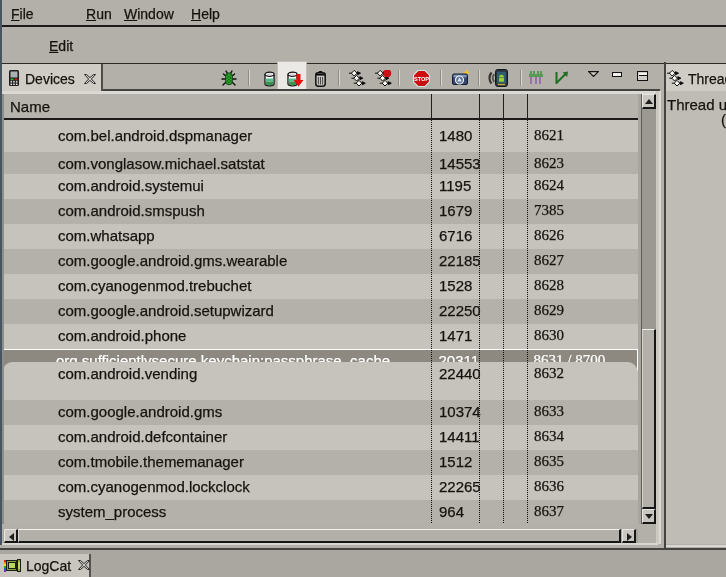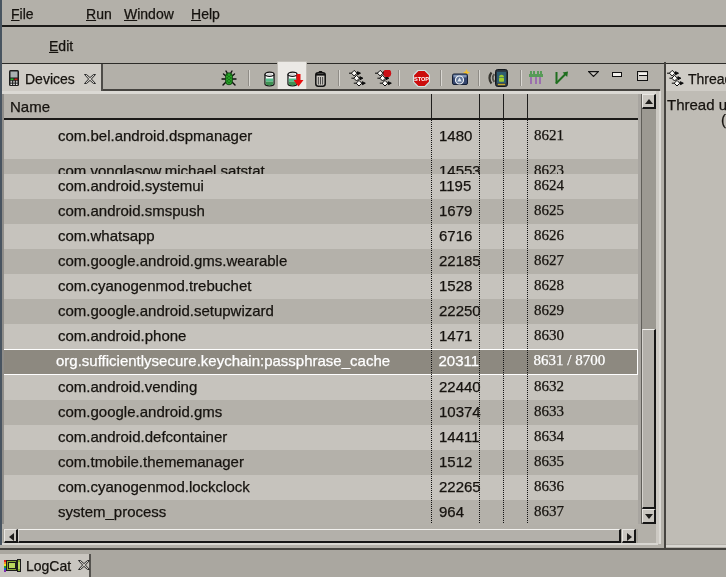--- a/index.html
+++ b/index.html
@@ -203,34 +203,34 @@
 <div class="a" style="left:526.5px;top:93.5px;width:1.2px;height:25px;background:#1f1e1c;"></div>
 <div class="a" style="left:2px;top:118px;width:636px;height:2px;background:#1b1a18;"></div>
 
 <div class="a" style="left:2px;top:120px;width:636px;height:404px;background:#c6c3bd;" id="body"></div>
 
 <div class="row rl" style="top:124px;">
     <span class="rname">com.bel.android.dspmanager</span>
     <span class="rpid">1480</span>
     <span class="rport">8621</span>
   </div>
-<div class="row rd" style="top:159px;">
+<div class="row rd" style="top:152px;">
     <span class="rname">com.vonglasow.michael.satstat</span>
     <span class="rpid">14553</span>
     <span class="rport">8623</span>
   </div>
 <div class="row rl" style="top:174px;">
     <span class="rname">com.android.systemui</span>
     <span class="rpid">1195</span>
     <span class="rport">8624</span>
   </div>
 <div class="row rd" style="top:199px;">
     <span class="rname">com.android.smspush</span>
     <span class="rpid">1679</span>
-    <span class="rport">8625</span>
+    <span class="rport">7385</span>
   </div>
 <div class="row rl" style="top:224px;">
     <span class="rname">com.whatsapp</span>
     <span class="rpid">6716</span>
     <span class="rport">8626</span>
   </div>
 <div class="row rd" style="top:249px;">
     <span class="rname">com.google.android.gms.wearable</span>
     <span class="rpid">22185</span>
     <span class="rport">8627</span>
@@ -248,21 +248,21 @@
 <div class="row rl" style="top:324px;border-radius:8px;">
     <span class="rname">com.android.phone</span>
     <span class="rpid">1471</span>
     <span class="rport">8630</span>
   </div>
 <div class="row" style="top:349px;height:26px;background:#8d8980;border:1.5px solid #fff;box-sizing:border-box;" id="selrow">
   <span class="rname" style="color:#fff;-webkit-text-stroke:0.25px #fff;left:53px;top:2px;">org.sufficientlysecure.keychain:passphrase_cache</span>
   <span class="rpid" style="color:#fff;-webkit-text-stroke:0.25px #fff;left:435.5px;top:2px;">20311</span>
   <span class="rport" style="color:#fff;-webkit-text-stroke:0.25px #fff;left:530.5px;top:2px;">8631 / 8700</span>
 </div>
-<div class="row rl" style="top:375px;border-radius:11px;">
+<div class="row rl" style="top:362px;border-radius:11px;">
     <span class="rname">com.android.vending</span>
     <span class="rpid">22440</span>
     <span class="rport">8632</span>
   </div>
 <div class="row rd" style="top:400px;">
     <span class="rname">com.google.android.gms</span>
     <span class="rpid">10374</span>
     <span class="rport">8633</span>
   </div>
 <div class="row rl" style="top:425px;">

